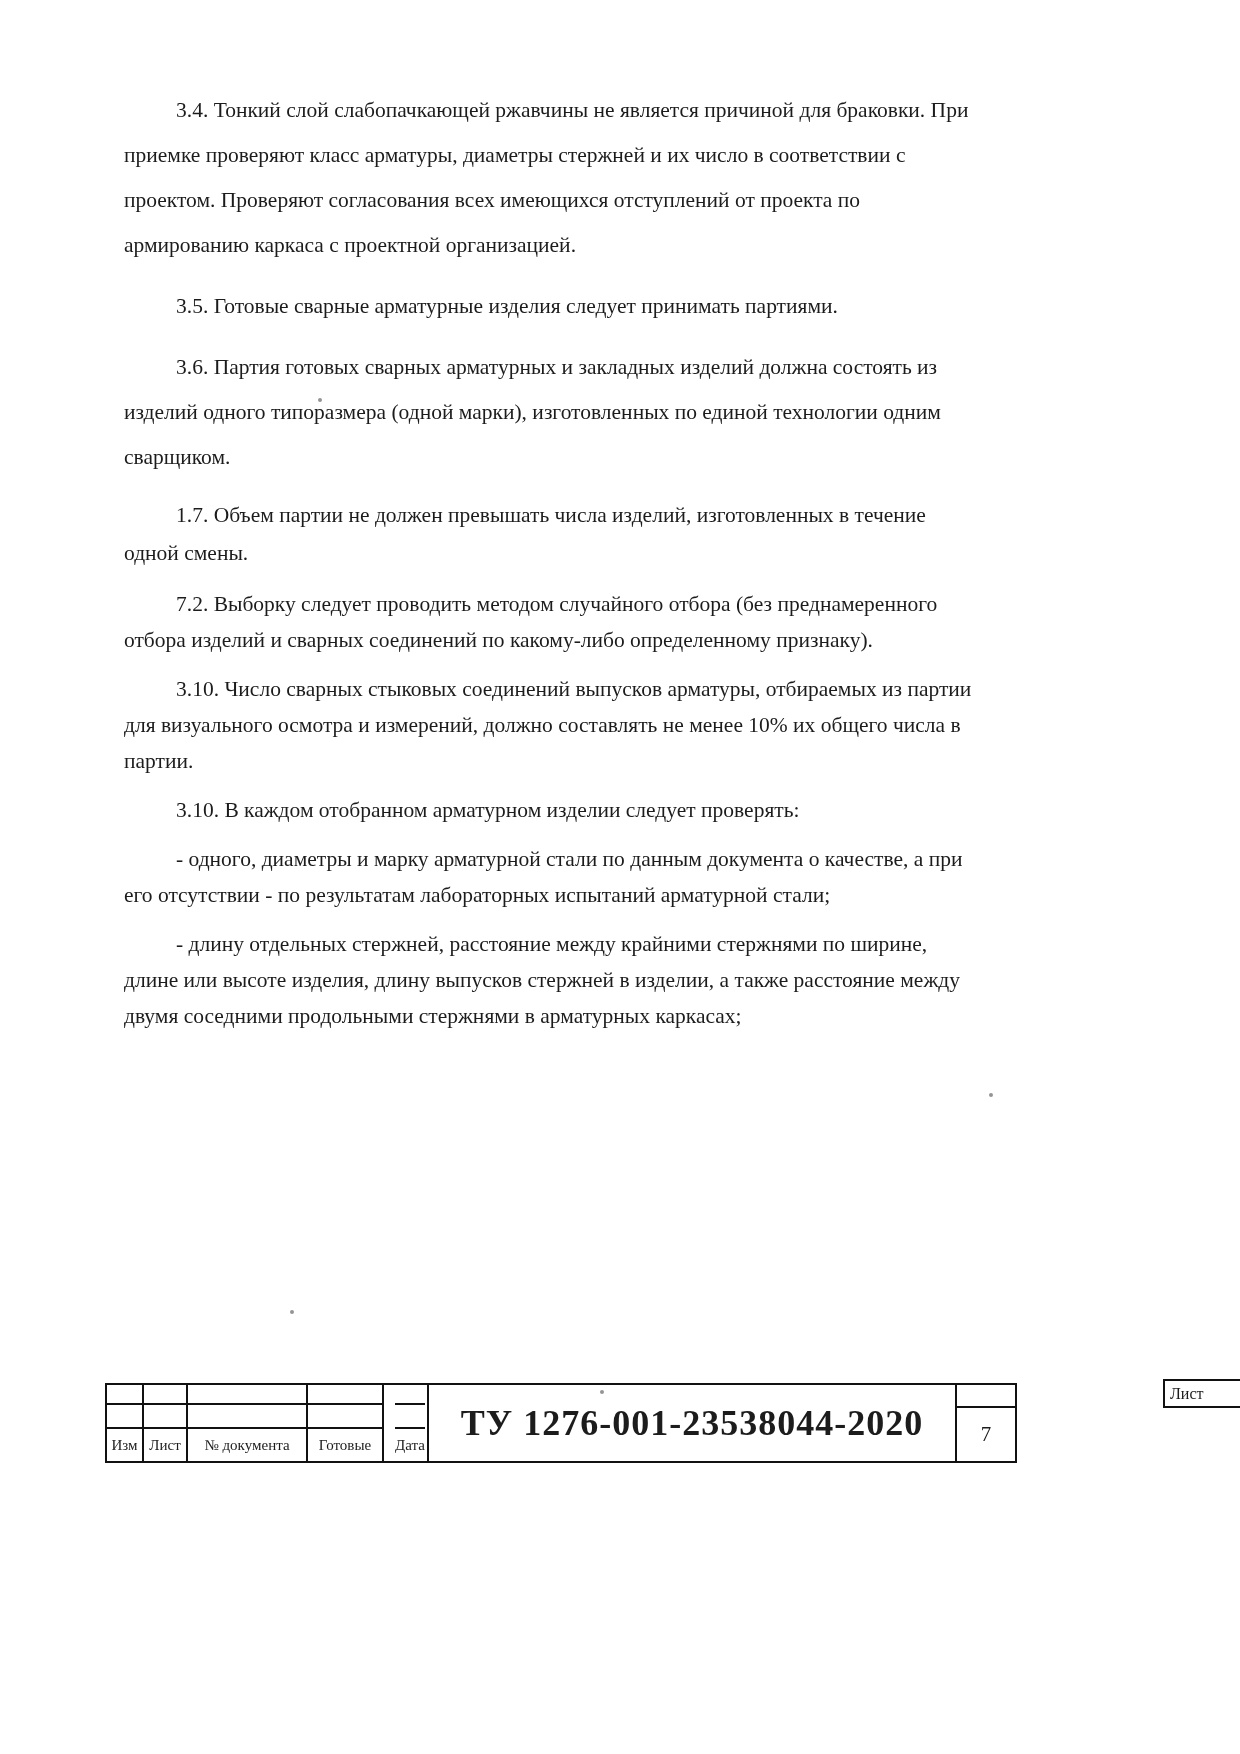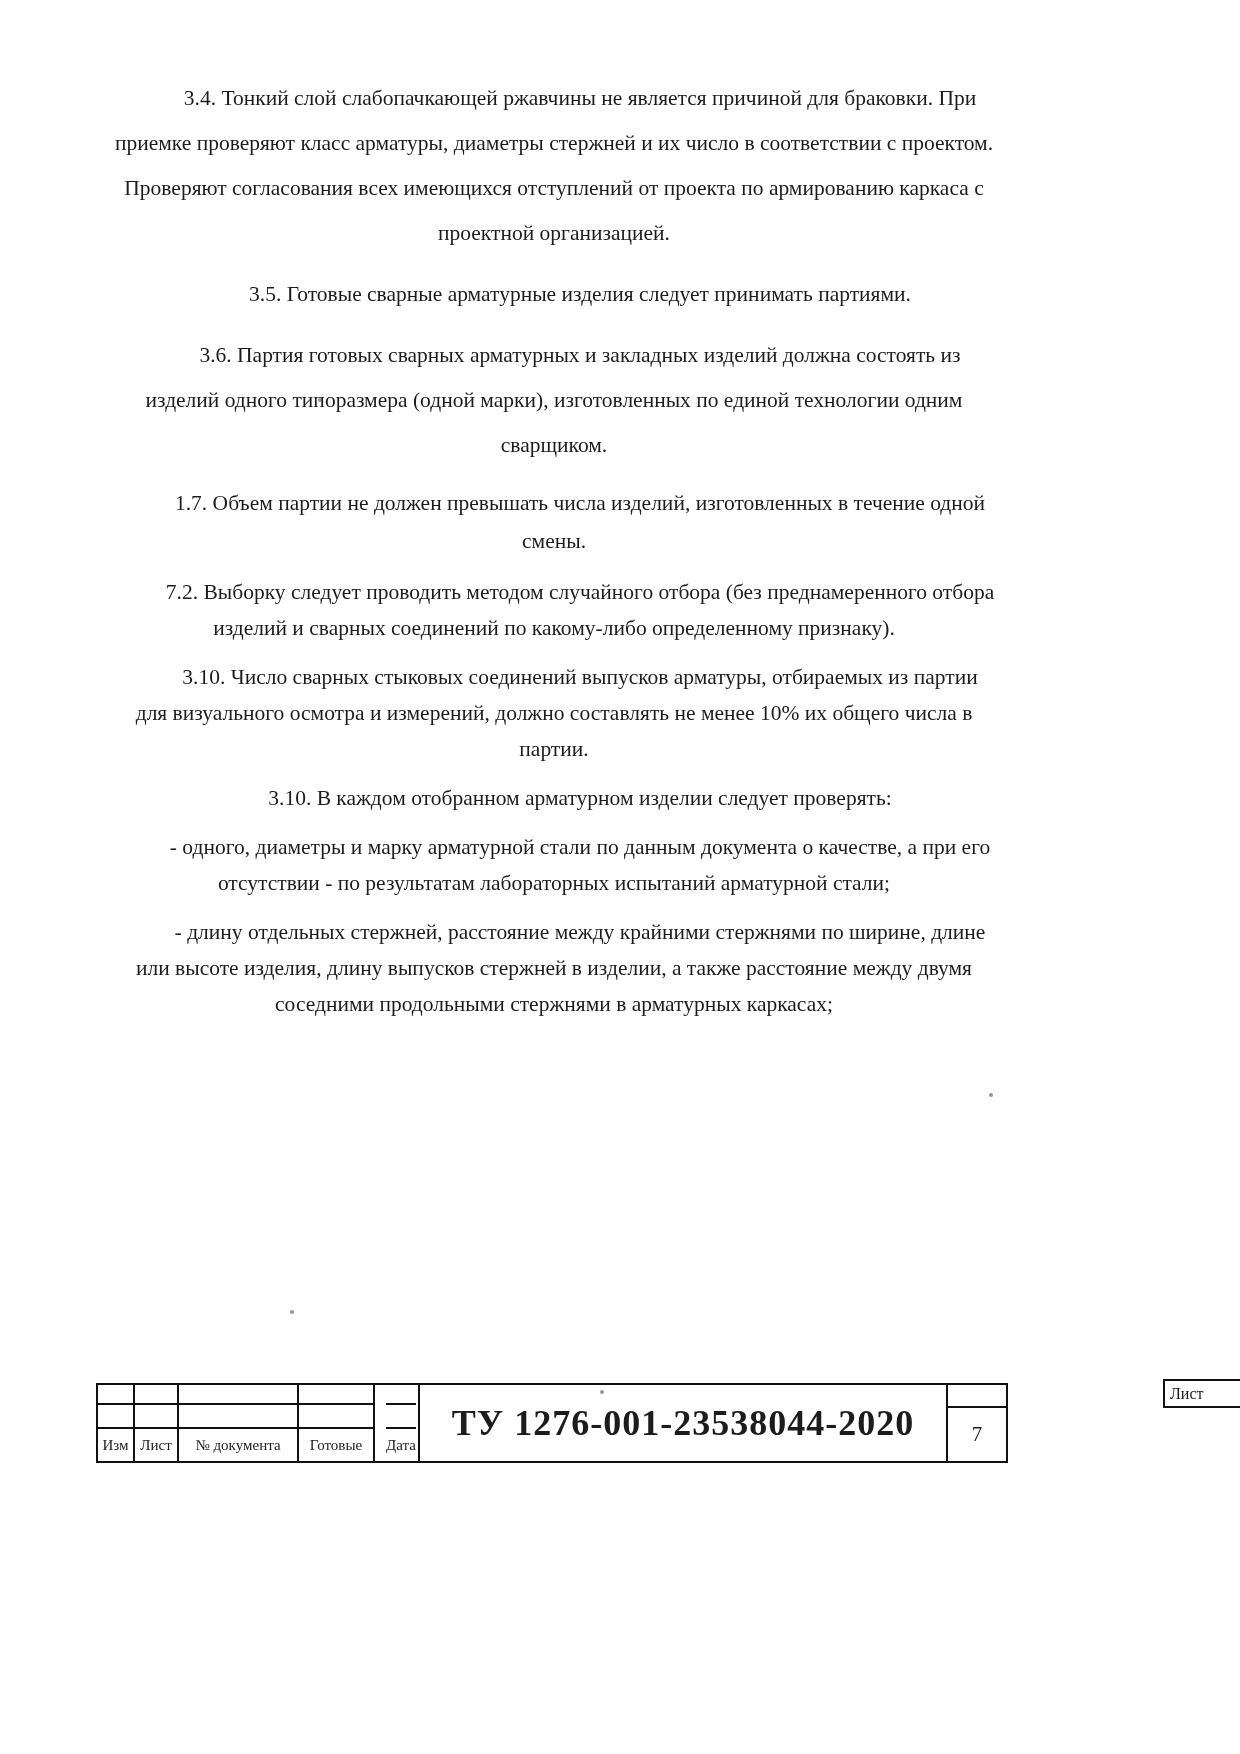--- a/index.html
+++ b/index.html
@@ -17,43 +17,43 @@
   }
 
   
   .content {
     position: absolute;
     left: 112px;
     top: 76px;
     width: 884px;
   }
   .content p {
-    margin: 0;
+    margin: 12px;
     font-size: 21.5px;
-    text-align: center;
+    text-align: left;
   }
   .indent { text-indent: 52px; }
   .lh-wide { line-height: 45px; margin-bottom: 16px !important; }
   .lh-mid  { line-height: 38px; margin-bottom: 14px !important; }
   .lh-norm { line-height: 36px; margin-bottom: 13px !important; }
 
   
   .speck {
     position: absolute;
     width: 4px;
     height: 4px;
     border-radius: 50%;
     background: #5a5a5a;
     opacity: .65;
   }
 
   
   .title-block {
     position: absolute;
-    left: 96px;
+    left: 105px;
     top: 1383px;
     width: 912px;
     height: 80px;
     display: flex;
     border: 2px solid #111;
     box-sizing: border-box;
   }
   .tb-mini {
     width: 322px;
     box-sizing: border-box;

